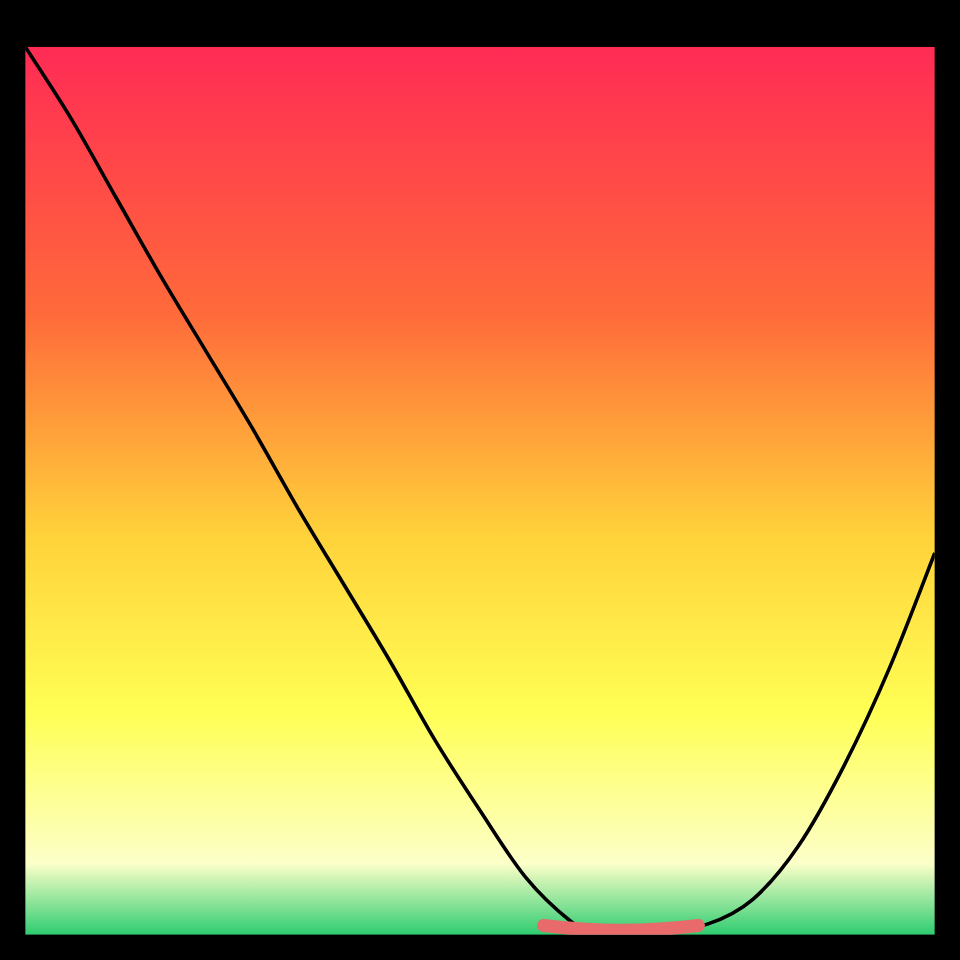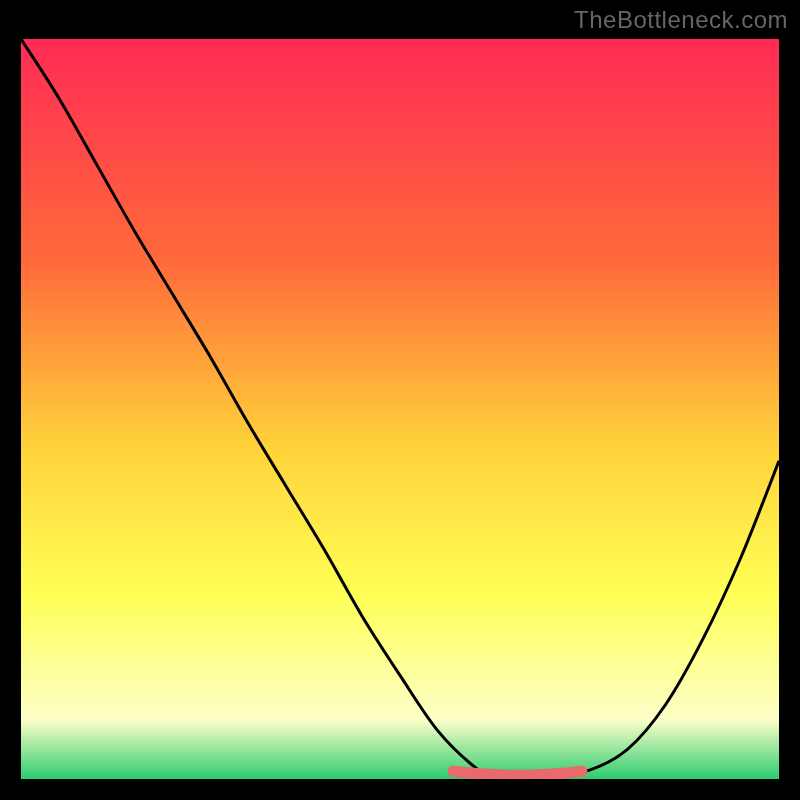--- a/index.html
+++ b/index.html
@@ -36,21 +36,20 @@
     width: 758px;
     height: 740px;
   }
   svg { display: block; }
 </style>
 </head>
 <body>
 
 <div class="frame">
 
-  <div class="watermark">TheBottleneck.com</div>
 
   <div class="plot-wrap">
     <svg id="chart-svg" width="758" height="740" viewBox="0 0 758 740">
       <defs>
         <linearGradient id="bg-grad" x1="0" y1="0" x2="0" y2="1">
           <stop id="g0" offset="0%" stop-color="#ff2b55"></stop>
           <stop id="g1" offset="30%" stop-color="#ff6a3a"></stop>
           <stop id="g2" offset="55%" stop-color="#ffd23a"></stop>
           <stop id="g3" offset="75%" stop-color="#ffff55"></stop>
           <stop id="g4" offset="92%" stop-color="#fcffc8"></stop>

